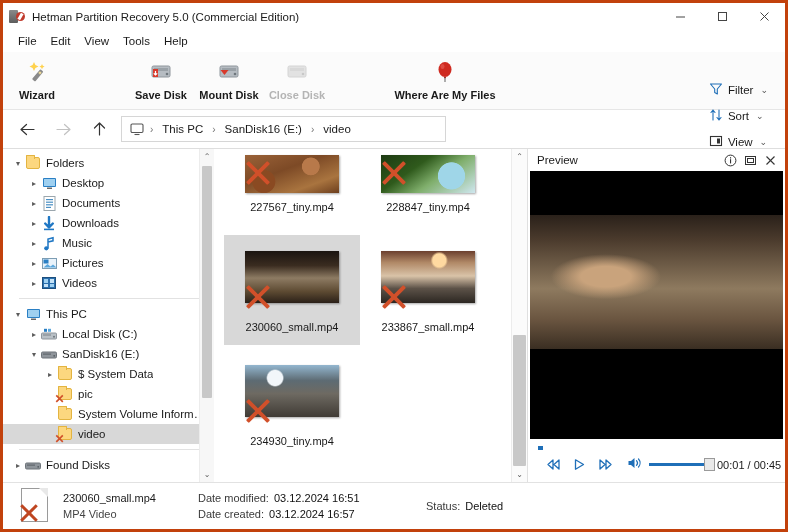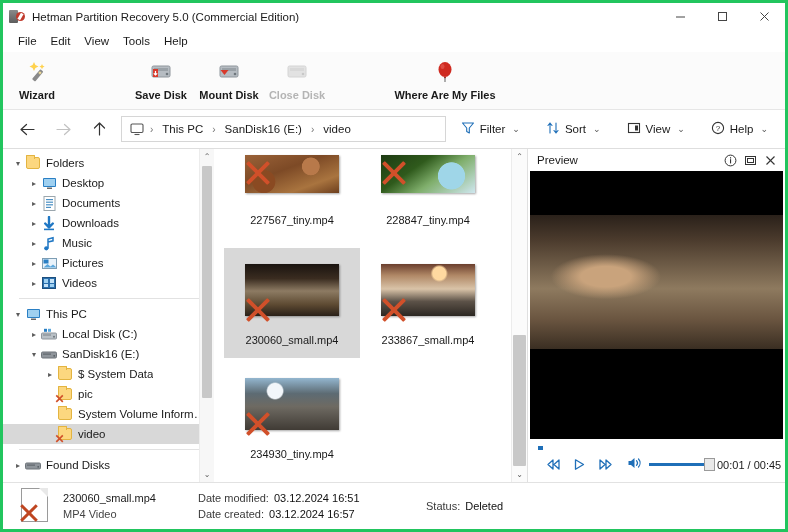--- a/index.html
+++ b/index.html
@@ -7,21 +7,21 @@
     width: 788px; height: 532px;
     font-family: "Liberation Sans", sans-serif;
     background: #ffffff;
     overflow: hidden;
     -webkit-font-smoothing: antialiased;
   }
   #app {
     position: relative;
     width: 788px; height: 532px;
     background: #ffffff;
-    border: 3px solid #22c55e;
+    border: 3px solid #c2410c;
     overflow: hidden;
     display: flex;
     flex-direction: column;
   }
 
   
   .titlebar {
     height: 27px;
     display: flex;
     align-items: center;
@@ -157,22 +157,23 @@
   .crumb-sep {
     font-size: 10px;
     color: #767676;
     padding: 0 2px;
   }
   .crumb-mon { margin-right: 2px; display:flex; align-items:center; }
   .nav-tools {
     margin-left: auto;
     display: flex;
     align-items: flex-start;
-    gap: 12px;
+    gap: 2px;
     padding-right: 4px;
+    flex-direction: column;
   }
   .nav-tool {
     display: flex;
     align-items: center;
     gap: 5px;
     padding: 4px 7px;
     font-size: 11.5px;
     color: #1a1a1a;
     white-space: nowrap;
   }
@@ -327,21 +328,21 @@
     content:"";
     position: absolute;
     left: 50%; top: 3px;
     width: 4px; height: 30px;
     background: #d1502a;
     border-radius: 1px;
   }
   .bigx:before { transform: translateX(-50%) rotate(45deg); }
   .bigx:after  { transform: translateX(-50%) rotate(-45deg); }
   .fname {
-    margin-top: 21px;
+    margin-top: 8px;
     font-size: 11px;
     color: #1a1a1a;
     text-align: center;
     white-space: nowrap;
   }
   .grid-scroll {
     position: absolute;
     top: 0; right: 0; bottom: 0;
     width: 16px;
     background: #fbfbfb;

